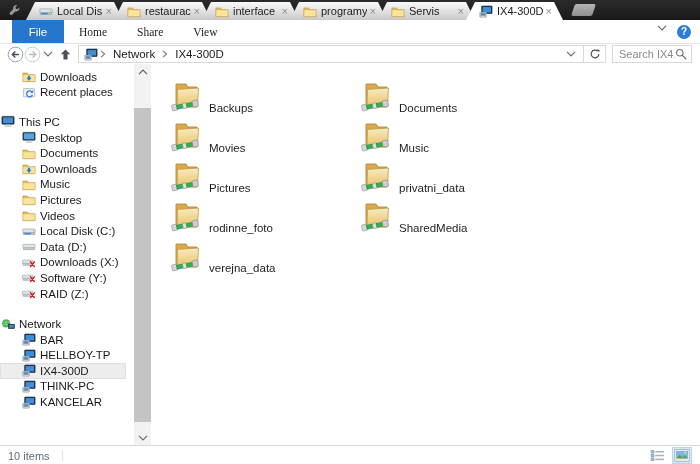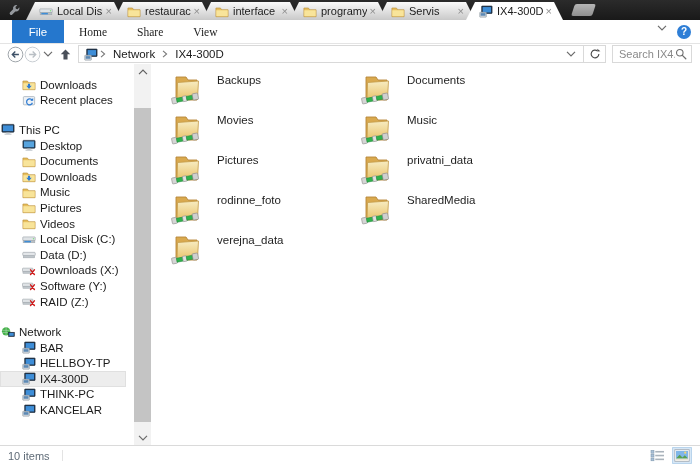--- a/index.html
+++ b/index.html
@@ -43,37 +43,37 @@
   .crumb-sep { display:inline-flex; padding:0 2px; }
   .addr-chevron { margin-left:auto; padding:0 5px; display:inline-flex; }
   .refreshbtn { flex:none; width:22px; height:18px; border:1px solid #d9d9d9; border-left:none; background:#fff;
                 display:flex; align-items:center; justify-content:center; }
   .searchbox { flex:none; width:80px; height:18px; border:1px solid #d9d9d9; margin-left:6px; background:#fff;
                display:flex; align-items:center; padding:0 4px 0 6px; }
   .search-text { flex:1; color:#8a8a8a; font-size:11px; white-space:nowrap; overflow:hidden; }
 
   
   .body { position:relative; height:381px; background:#fff; }
-  .sidebar { position:absolute; left:0; top:8px; width:126px; height:100%; overflow:hidden; padding-top:5px; }
+  .sidebar { position:absolute; left:0; top:0; width:126px; height:100%; overflow:hidden; padding-top:5px; }
   .side-item { height:15.6px; display:flex; align-items:center; font-size:11.5px; color:#1a1a1a; white-space:nowrap; }
   .side-item .lab { margin-left:4px; }
   .side-item.header { padding-left:1px; }
   .side-item.child { padding-left:22px; }
   .side-item.sel { background:#ededed; box-shadow:inset 0 0 0 1px #e0e0e0; }
   .side-gap1 { height:14px; } .side-gap2 { height:15px; }
   .sicon { width:14px; height:13px; display:inline-flex; flex:none; }
 
   .side-scrollbar { position:absolute; left:134px; top:0; width:17px; height:100%; background:#f2f2f2; }
   .sb-arrow { position:absolute; left:0; width:17px; height:15px; display:flex; align-items:center; justify-content:center; }
   .sb-up { top:0; } .sb-down { bottom:0; }
   .sb-thumb { position:absolute; left:0; top:44px; width:17px; height:314px; background:#c4c4c4; }
 
   .main { position:absolute; left:160px; top:0; right:0; bottom:0; overflow:hidden; }
   .folder-grid { display:grid; grid-template-columns:190px 190px; grid-auto-rows:40px; margin:10px 0 0 10px; }
-  .folder-cell { display:flex; align-items:flex-start;gap:8px; }
+  .folder-cell { display:flex; align-items:flex-end; }
   .folder-big-icon { width:34px; height:33px; flex:none; display:inline-flex; }
   .folder-name { margin-left:5px; font-size:11.5px; color:#1e1e1e; white-space:nowrap; }
 
   
   .statusbar { height:20px; border-top:1px solid #dadada; background:#fff; display:flex; align-items:center; padding:0 8px; }
   .status-count { color:#5f6b77; font-size:11px; }
   .status-div { width:1px; height:11px; background:#e3e3e3; margin-left:12px; }
   .view-btns { margin-left:auto; display:flex; align-items:center; gap:5px; }
   .viewbtn { width:20px; height:17px; display:flex; align-items:center; justify-content:center; border-radius:1px; }
   .viewbtn.sel { background:#d6e7f6; box-shadow:inset 0 0 0 1px #b9d4ec; }

